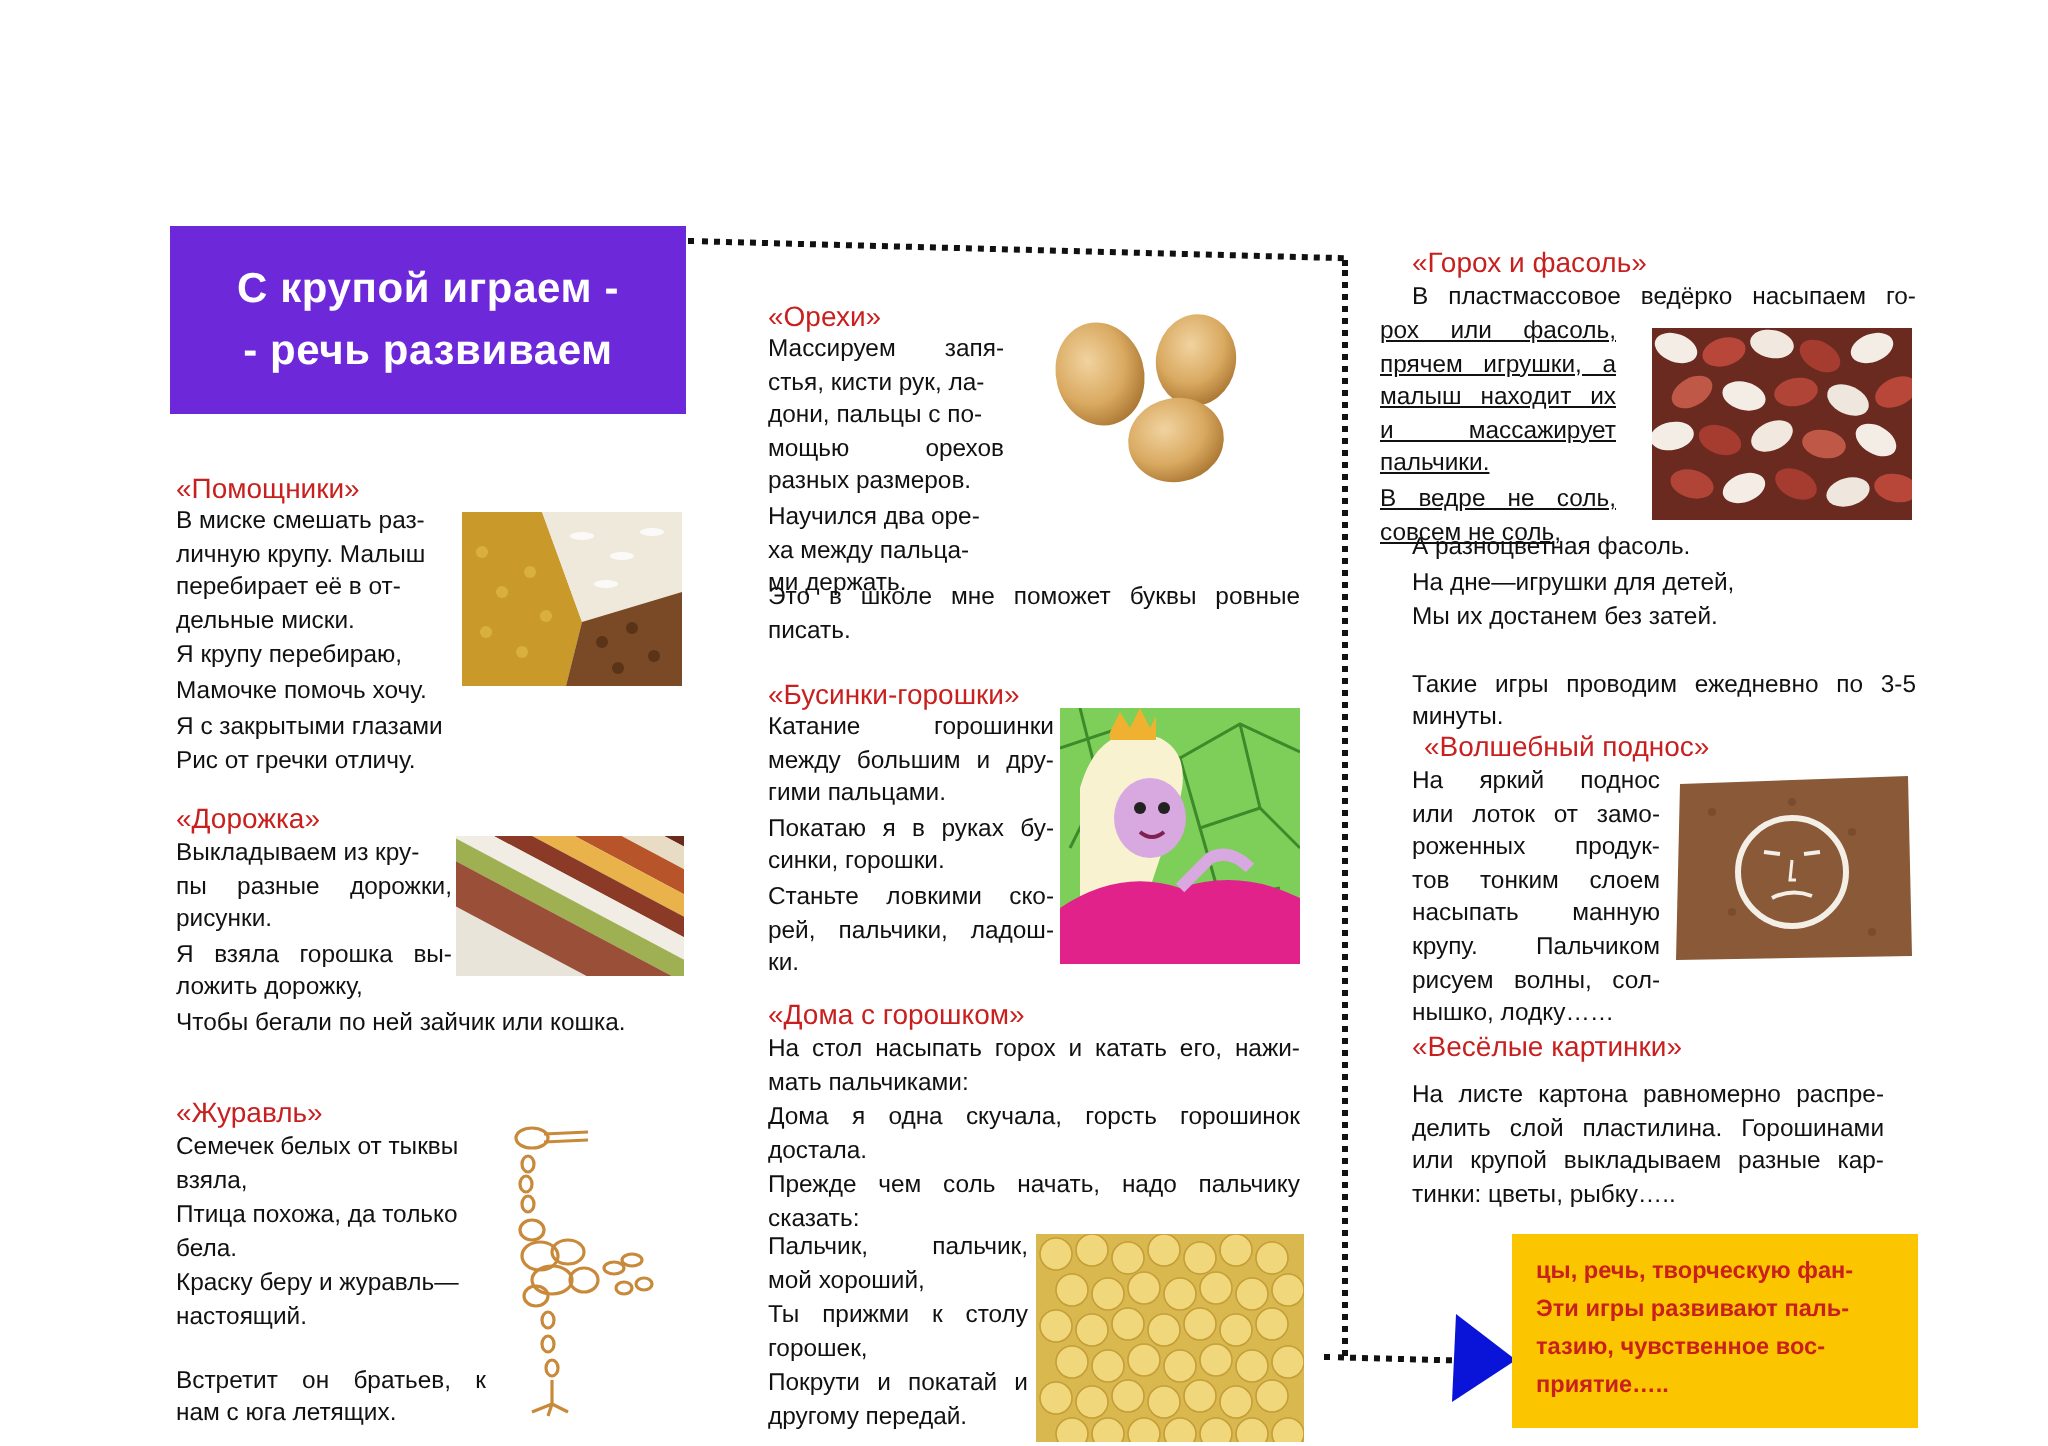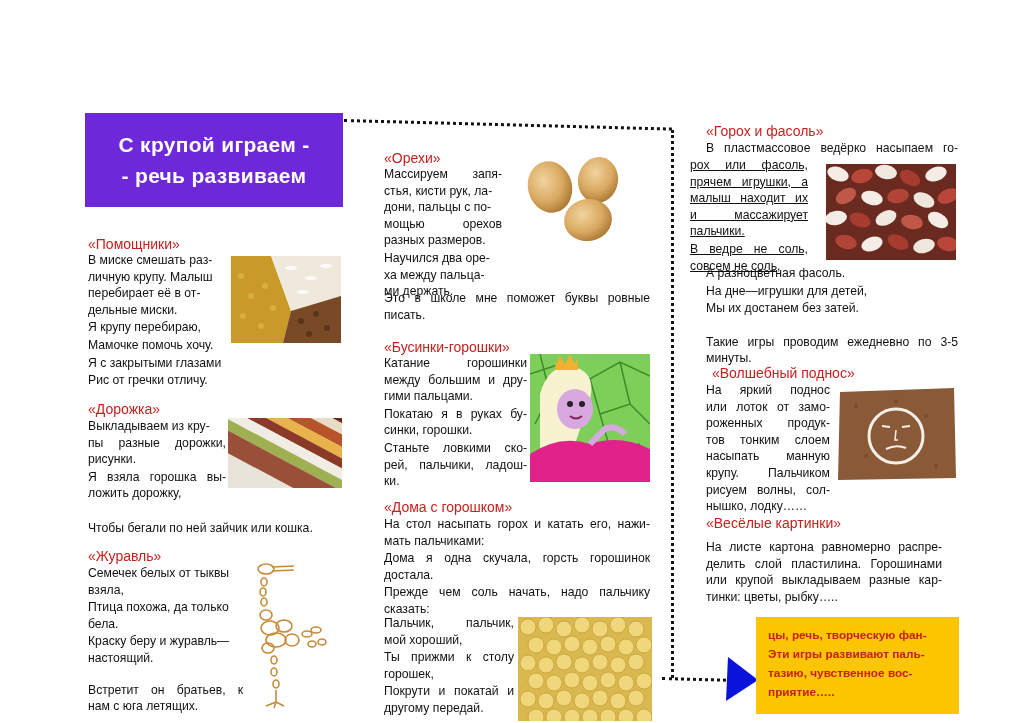--- a/index.html
+++ b/index.html
@@ -74,21 +74,21 @@
   </svg>
 </div>
 
 <div class="abs sec-title" style="left:88px; top:402px;">«Дорожка»</div>
 <div class="abs txt" style="left:88px; top:418px; width:138px;">
   <div class="j">Выкладываем из кру-</div>
   <div class="j" style="text-align-last:justify">пы разные дорожки,</div>
   <div>рисунки.</div>
   <div class="j" style="margin-top:1px; text-align-last:justify">Я взяла горошка вы-</div>
   <div>ложить дорожку,</div>
-  <div style="margin-top:18px; white-space:nowrap">Чтобы бегали по ней зайчик или кошка.</div>
+  <div style="margin-top:1px; white-space:nowrap">Чтобы бегали по ней зайчик или кошка.</div>
 </div>
 <div class="abs img" style="left:228px; top:418px; width:114px; height:70px;">
   <svg width="114" height="70" viewBox="0 0 114 70">
     <rect width="114" height="70" fill="#e9e4da"></rect>
     <g transform="rotate(28 57 35)">
       <rect x="-40" y="-30" width="200" height="12" fill="#6b2a1e"></rect>
       <rect x="-40" y="-18" width="200" height="10" fill="#e8dcc4"></rect>
       <rect x="-40" y="-8" width="200" height="11" fill="#b8542a"></rect>
       <rect x="-40" y="3" width="200" height="10" fill="#e9b24a"></rect>
       <rect x="-40" y="13" width="200" height="9" fill="#8a3a26"></rect>

